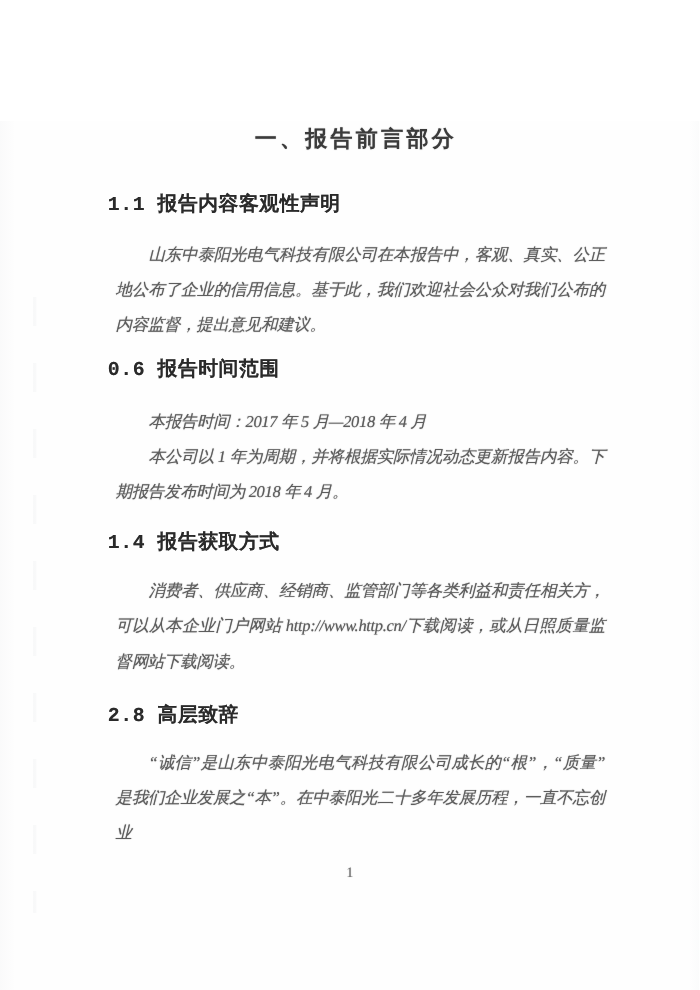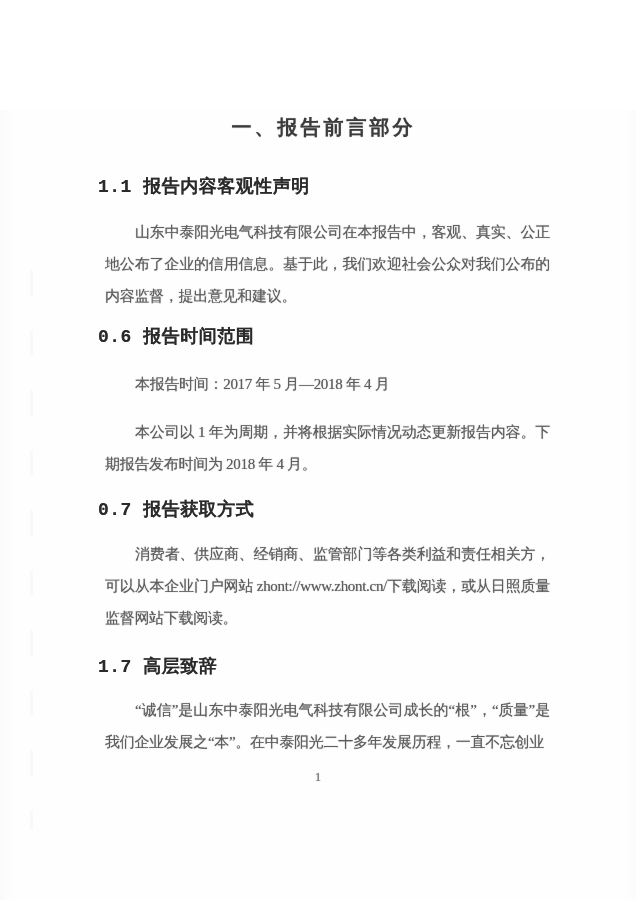--- a/index.html
+++ b/index.html
@@ -49,24 +49,25 @@
   }
   .section p{
     margin:0 86px 0 105px;
     font-size:15px;
     line-height:32px;
     text-indent:2em;
     text-align:justify;
     letter-spacing:-0.3px;
     color:#5d5d5d;
     text-shadow:0 0 1px rgba(115,115,115,0.85);
+    font-style:italic;
   }
   .sec-1 h2{margin-top:31px;}  .sec-1 p{margin-top:16px;}
   .sec-2 h2{margin-top:13px;}  .sec-2 p{margin-top:18px;}
-  .sec-3 h2{margin-top:19px;}  .sec-3 p{margin-top:16px;}
+  .sec-3 h2{margin-top:19px;}  .sec-3 p{}
   .sec-4 h2{margin-top:18px;}  .sec-4 p{margin-top:15px;}
   .sec-5 h2{margin-top:21px;}  .sec-5 p{margin-top:14px;}
   .page-number{
     margin-top:10px;
     text-align:center;
     font-size:13px;
     line-height:18px;
     color:#6f6f6f;
     text-shadow:0 0 1px rgba(130,130,130,0.7);
   }
@@ -86,24 +87,24 @@
   <div class="section sec-2">
     <h2>0.6 报告时间范围</h2>
     <p>本报告时间：2017 年 5 月—2018 年 4 月</p>
   </div>
 
   <div class="section sec-3">
     <p>本公司以 1 年为周期，并将根据实际情况动态更新报告内容。下期报告发布时间为 2018 年 4 月。</p>
   </div>
 
   <div class="section sec-4">
-    <h2>0.7 报告获取方式</h2>
-    <p>消费者、供应商、经销商、监管部门等各类利益和责任相关方，可以从本企业门户网站 zhont://www.zhont.cn/下载阅读，或从日照质量监督网站下载阅读。</p>
+    <h2>1.4 报告获取方式</h2>
+    <p>消费者、供应商、经销商、监管部门等各类利益和责任相关方，可以从本企业门户网站 http://www.http.cn/下载阅读，或从日照质量监督网站下载阅读。</p>
   </div>
 
   <div class="section sec-5">
-    <h2>1.7 高层致辞</h2>
+    <h2>2.8 高层致辞</h2>
     <p>“诚信”是山东中泰阳光电气科技有限公司成长的“根”，“质量”是我们企业发展之“本”。在中泰阳光二十多年发展历程，一直不忘创业</p>
   </div>
 
   <div class="page-number">1</div>
 
 </div>
 
 </body></html>

